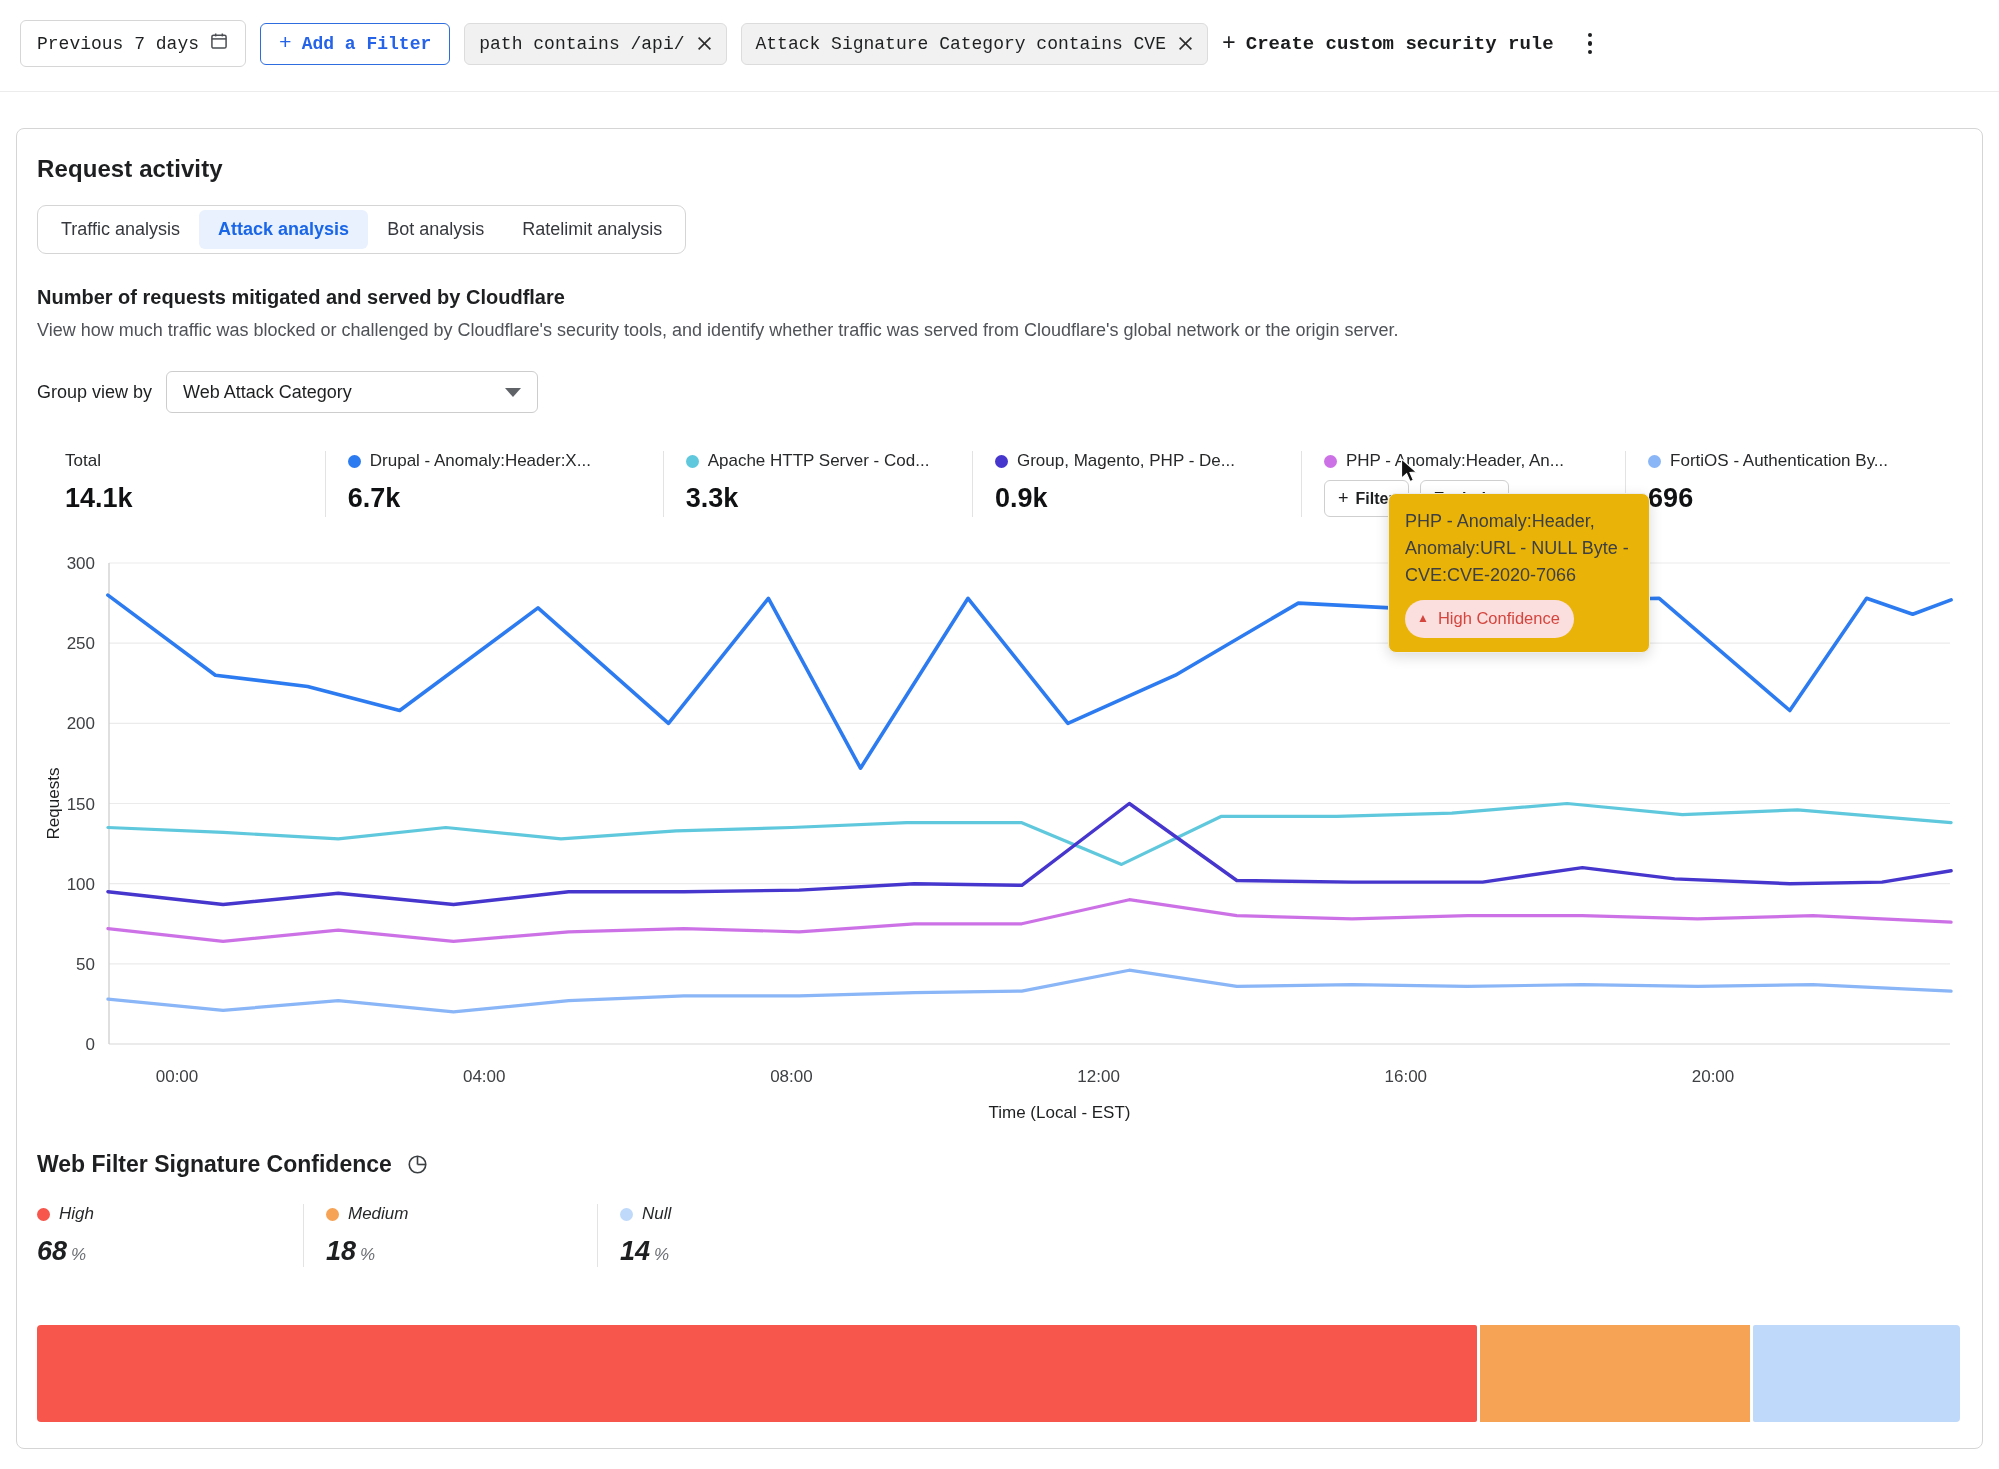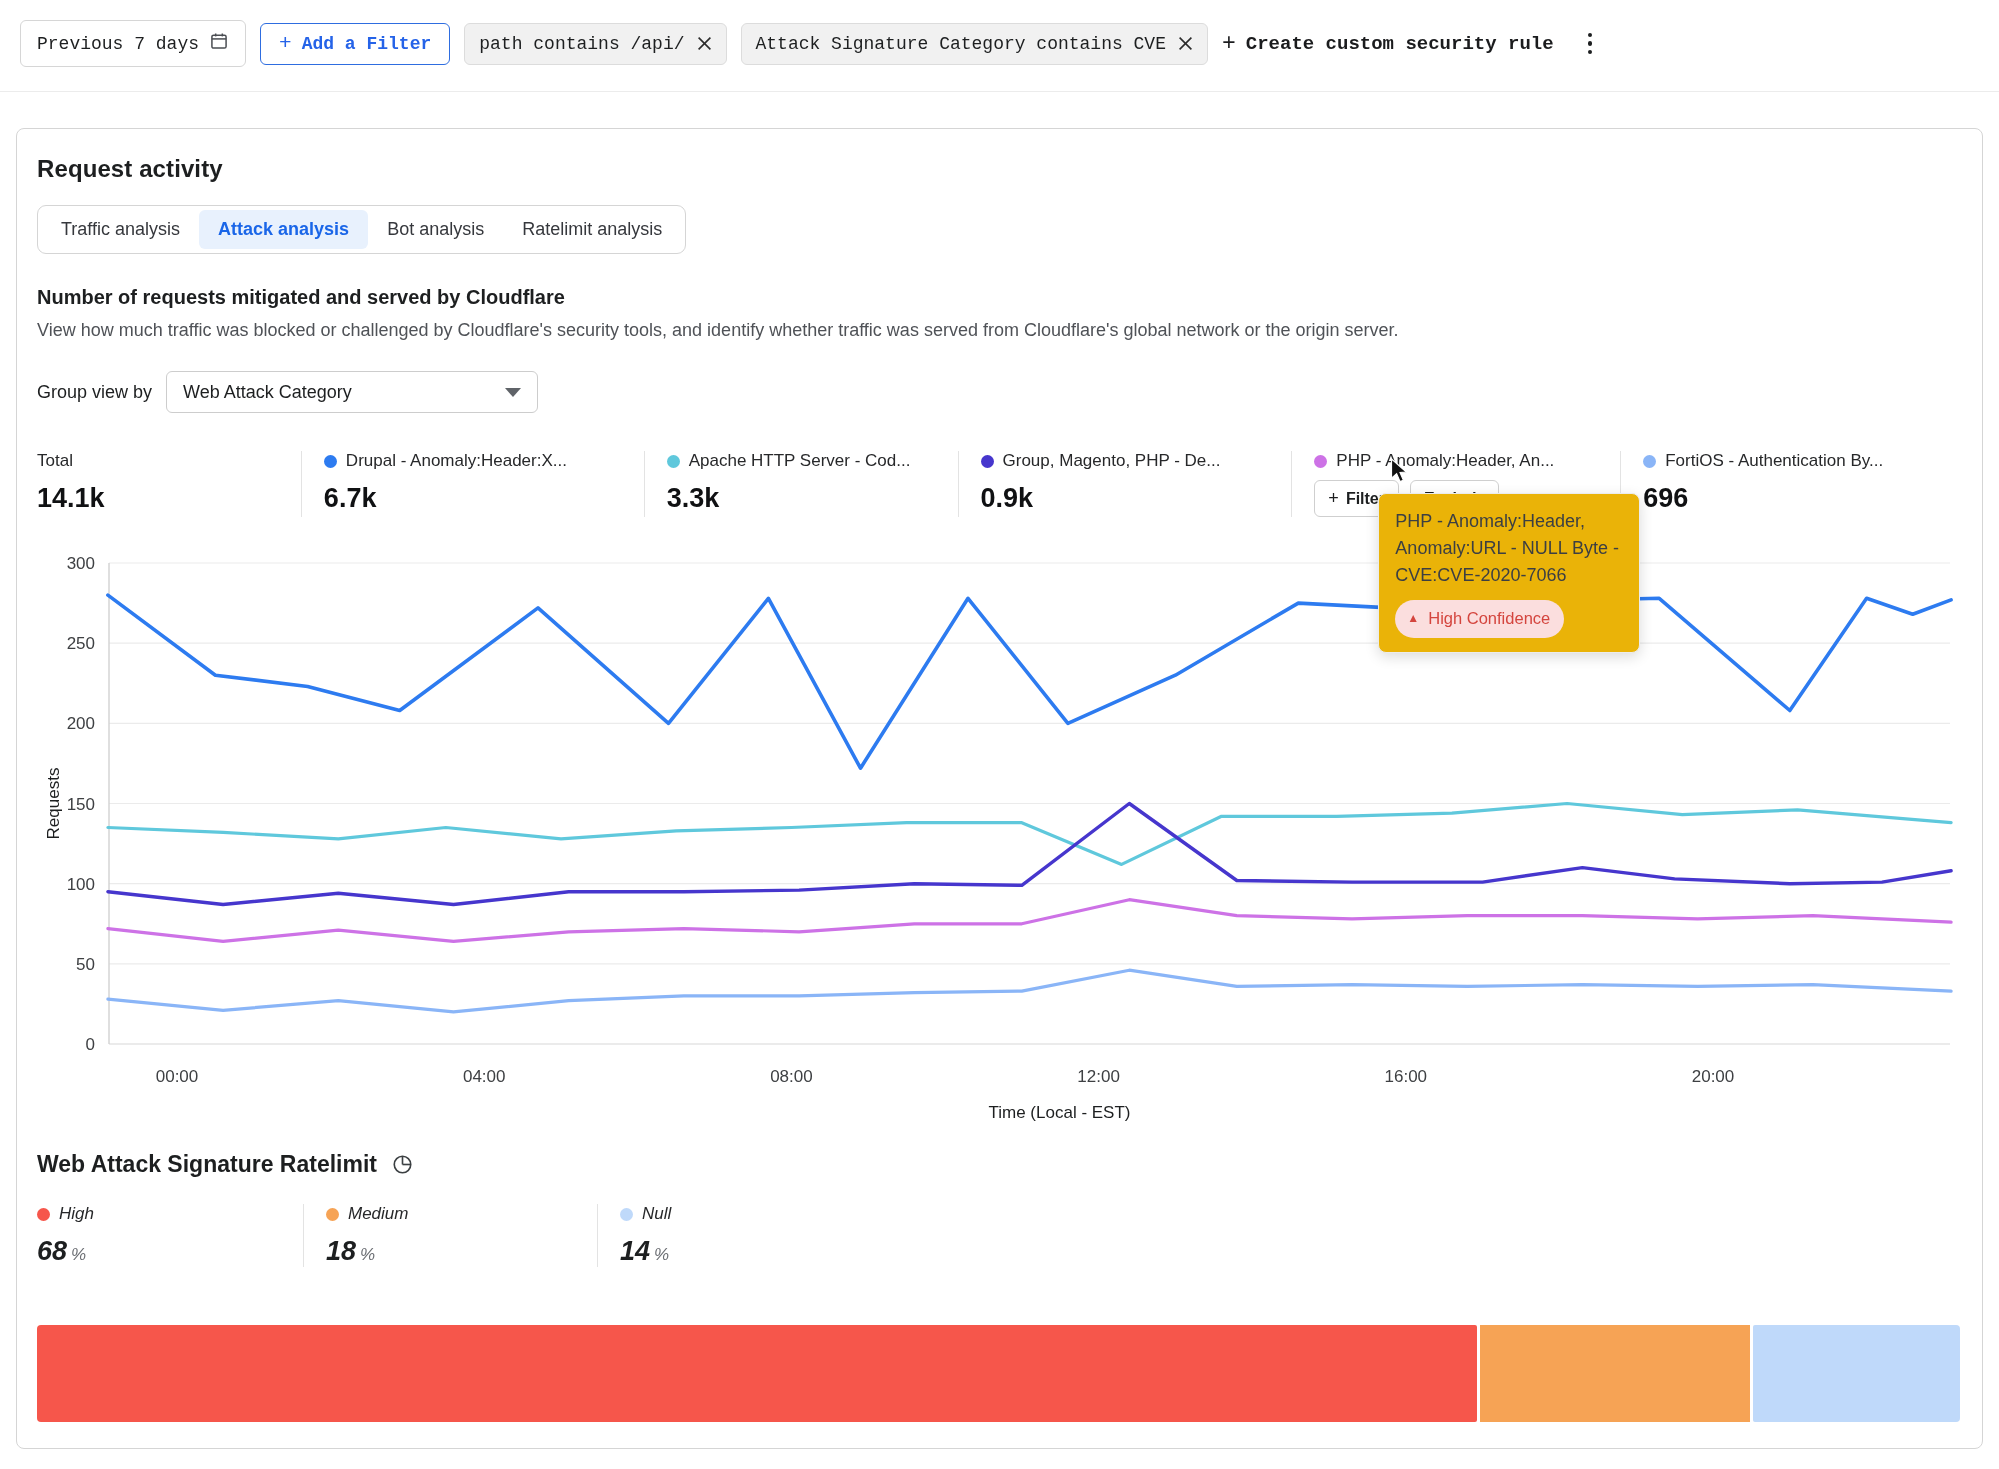--- a/index.html
+++ b/index.html
@@ -56,21 +56,21 @@
   .group-row { margin-top:30px; display:flex; align-items:center; gap:14px; }
   .group-label { font-size:18px; color:#1d1f20; }
   .select-box {
     width:372px; height:42px; border:1px solid #cdcdcd; border-radius:6px;
     display:flex; align-items:center; justify-content:space-between;
     padding:0 16px; font-size:18px; cursor:pointer; background:#fff;
   }
   .select-caret { width:0; height:0; border-left:8px solid transparent; border-right:8px solid transparent; border-top:9px solid #5f6368; }
 
   
-  .stats { display:flex; margin-top:38px; position:relative; z-index:5; }
+  .stats { display:flex; margin-top:38px; position:relative; z-index:5;margin-left:28px; }
   .stat-col { padding-right:10px; }
   .stat-col + .stat-col { border-left:1px solid #e3e3e3; padding-left:22px; }
   .stat-label-row { display:flex; align-items:center; gap:9px; font-size:17px; color:#27282a; white-space:nowrap; }
   .dot { width:13px; height:13px; border-radius:50%; flex:0 0 auto; }
   .stat-value { margin-top:12px; font-size:27px; font-weight:700; color:#101113; }
   .hover-col { position:relative; }
   .mini-btns { display:flex; gap:11px; margin-top:9px; }
   .mini-btn {
     display:inline-flex; align-items:center; gap:7px;
     border:1px solid #cfcfcf; border-radius:6px; background:#fff;
@@ -260,21 +260,21 @@
         <text x="1022.5" y="579" text-anchor="middle" font-size="17" fill="#1d1f20">Time (Local - EST)</text>
         <polyline points="70.9,288.5 186.1,293.4 301.3,299.8 408.8,288.5 524.0,299.8 639.2,291.8 754.4,288.5 869.6,283.7 984.8,283.7 1084.6,325.4 1184.5,277.3 1299.7,277.3 1414.9,274.1 1530.1,264.5 1645.3,275.7 1760.5,270.9 1914.1,283.7" fill="none" stroke="#5fc8dc" stroke-width="3.2" stroke-linejoin="round" stroke-linecap="round"></polyline>
         <polyline points="70.9,389.6 186.1,402.4 301.3,391.2 416.5,402.4 531.7,392.8 646.9,389.6 762.1,392.8 877.3,384.8 984.8,384.8 1092.3,360.7 1199.8,376.7 1315.0,379.9 1430.2,376.7 1545.4,376.7 1660.6,379.9 1775.8,376.7 1914.1,383.1" fill="none" stroke="#cd72e6" stroke-width="3.2" stroke-linejoin="round" stroke-linecap="round"></polyline>
         <polyline points="70.9,460.1 186.1,471.3 301.3,461.7 416.5,472.9 531.7,461.7 646.9,456.9 762.1,456.9 877.3,453.7 984.8,452.1 1092.3,431.2 1199.8,447.3 1315.0,445.7 1430.2,447.3 1545.4,445.7 1660.6,447.3 1775.8,445.7 1914.1,452.1" fill="none" stroke="#8ab5f7" stroke-width="3.2" stroke-linejoin="round" stroke-linecap="round"></polyline>
         <polyline points="70.9,352.7 186.1,365.5 301.3,354.3 416.5,365.5 531.7,352.7 646.9,352.7 762.1,351.1 877.3,344.7 984.8,346.3 1092.3,264.5 1199.8,341.5 1315.0,343.1 1445.6,343.1 1545.4,328.6 1637.6,339.9 1752.8,344.7 1845.0,343.1 1914.1,331.8" fill="none" stroke="#4636cd" stroke-width="3.4" stroke-linejoin="round" stroke-linecap="round"></polyline>
         <polyline points="70.9,56.1 178.4,136.2 270.6,147.5 362.7,171.5 501.0,68.9 631.5,184.3 731.4,59.3 823.5,229.2 931.0,59.3 1030.9,184.3 1138.4,136.2 1261.3,64.1 1353.4,68.9 1484.0,62.5 1622.2,59.3 1752.8,171.5 1829.6,59.3 1875.7,75.3 1914.1,60.9" fill="none" stroke="#2d7bf0" stroke-width="3.6" stroke-linejoin="round" stroke-linecap="round"></polyline>
       </svg>
   </div>
 
   <div class="conf-heading-row">
-    <span class="conf-heading">Web Attack Signature Ratelimit</span>
+    <span class="conf-heading">Web Filter Signature Confidence</span>
     <span style="display:inline-flex;cursor:pointer;">
       <svg width="23" height="23" viewBox="0 0 24 24" fill="none" stroke="#3c4043" stroke-width="1.7">
         <circle cx="12" cy="12" r="8.6"></circle>
         <line x1="12" y1="12" x2="12" y2="3.4"></line>
         <line x1="12" y1="12" x2="20.6" y2="12"></line>
       </svg>
     </span>
   </div>
 
   <div class="conf-legend" id="conf-legend">

